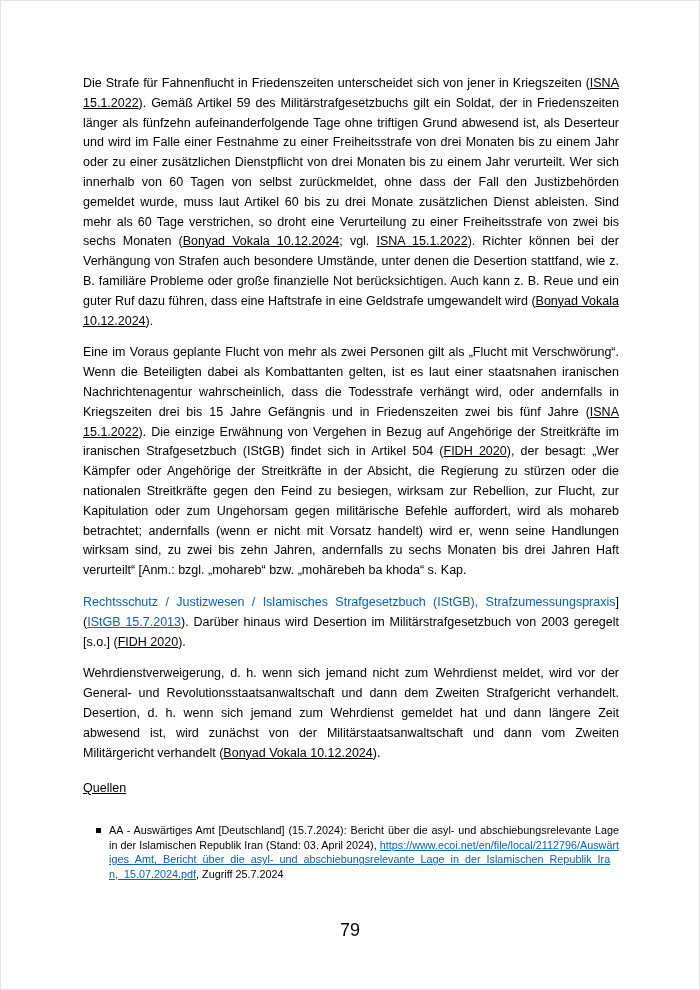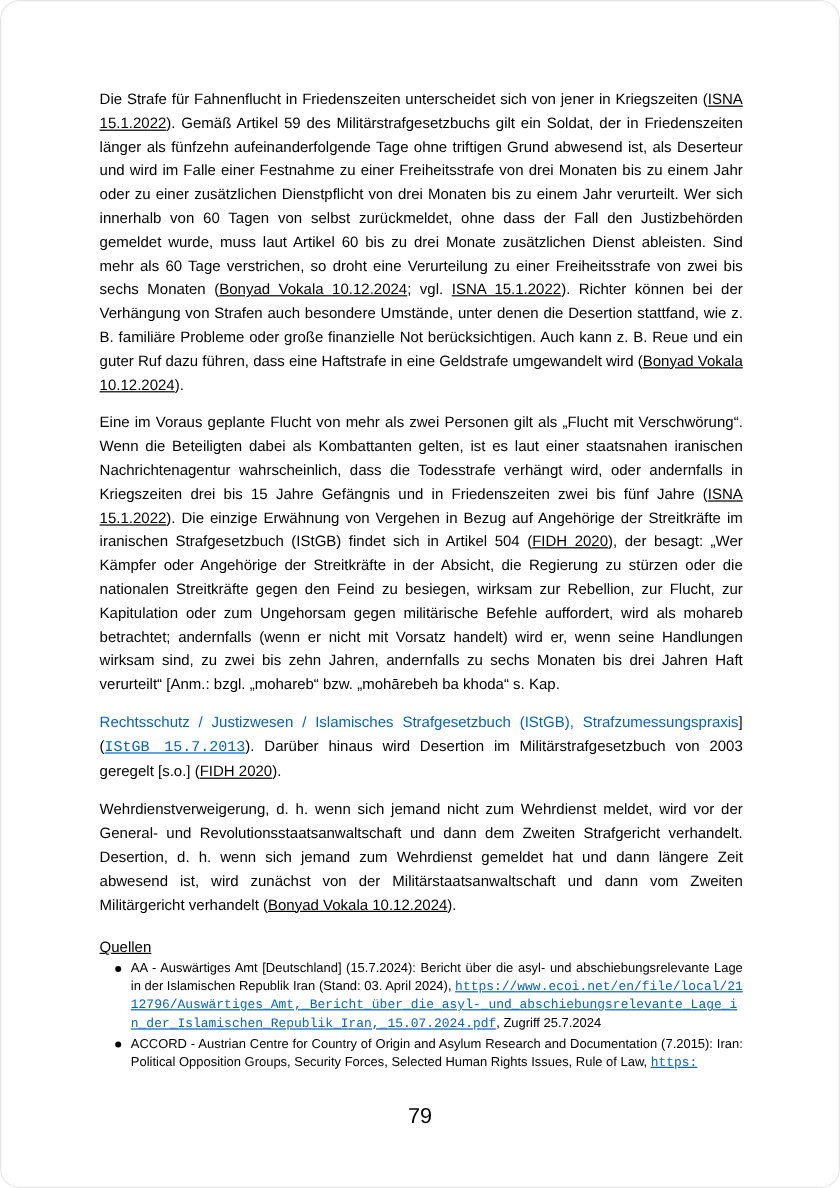--- a/index.html
+++ b/index.html
@@ -1,15 +1,15 @@
 <!DOCTYPE html>
 <html lang="de" style="--link-blue: #0563C1; --text: #000000;"><head>
 <meta charset="utf-8">
 <style>
-  * { margin: 0; padding: 0; box-sizing: border-box; border-radius: 16px; }
+  * { margin: 0; padding: 0; box-sizing: border-box; }
   :root { --link-blue: #0563C1; --text: #000000; }
   body {
     background: #ffffff;
     font-family: "Liberation Sans", "DejaVu Sans", sans-serif;
     color: var(--text);
   }
   .page {
     position: relative;
     width: 700px;
     height: 990px;
@@ -23,30 +23,31 @@
   p.body-par {
     font-size: 12.5px;
     line-height: 19.8px;
     text-align: justify;
     hyphens: auto;
     -webkit-hyphens: auto;
     margin: 0 0 12px 0;
   }
   .seg-cite { color: var(--text); text-decoration: underline; cursor: pointer; }
   .seg-link { color: var(--link-blue); cursor: pointer; }
-  .seg-link-u { color: var(--link-blue); text-decoration: underline; cursor: pointer; font-family: Liberation Mono, monospace; }
+  .seg-link-u { color: var(--link-blue); text-decoration: underline; cursor: pointer; }
   .sources-heading {
     font-size: 12.5px;
     line-height: 19.8px;
     font-weight: normal;
     margin: 16px 0 0 0;
     text-decoration: underline;
   }
   ul.sources {
     list-style: none;
+    margin-top: 24px;
     font-size: 10.8px;
     line-height: 14.5px;
   }
   ul.sources li {
     display: flex;
     align-items: flex-start;
     padding-left: 13px;
     margin-bottom: 2px;
   }
   .bullet {
@@ -84,21 +85,17 @@
 
     <p class="body-par" lang="de"><span class="seg-plain">Wehrdienstverweigerung, d. h. wenn sich jemand nicht zum Wehrdienst meldet, wird vor der General- und Revolutionsstaatsanwaltschaft und dann dem Zweiten Strafgericht verhandelt. Desertion, d. h. wenn sich jemand zum Wehrdienst gemeldet hat und dann längere Zeit abwesend ist, wird zunächst von der Militärstaatsanwaltschaft und dann vom Zweiten Militärgericht verhandelt (</span><span class="seg-cite">Bonyad Vokala 10.12.2024</span><span class="seg-plain">).</span></p>
 
     <p class="sources-heading">Quellen</p>
 
     <ul class="sources">
       <li>
         <span class="bullet"></span>
         <span class="src-text"><span class="seg-plain">AA - Auswärtiges Amt [Deutschland] (15.7.2024): Bericht über die asyl- und abschiebungsrelevante Lage in der Islamischen Republik Iran (Stand: 03. April 2024), </span><span class="seg-link-u">https://www.ecoi.net/en/file/local/2112796/Auswärtiges_Amt,_Bericht_über_die_asyl-_und_abschiebungsrelevante_Lage_in_der_Islamischen_Republik_Iran,_15.07.2024.pdf</span><span class="seg-plain">, Zugriff 25.7.2024</span></span>
       </li>
-      <li>
-        <span class="bullet"></span>
-        <span class="src-text"><span class="seg-plain">ACCORD - Austrian Centre for Country of Origin and Asylum Research and Documentation (7.2015): Iran: Political Opposition Groups, Security Forces, Selected Human Rights Issues, Rule of Law, </span><span class="seg-link-u">https:</span></span>
-      </li>
     </ul>
   </div>
 
   <div class="page-number">79</div>
 </div>
 
 </body></html>

